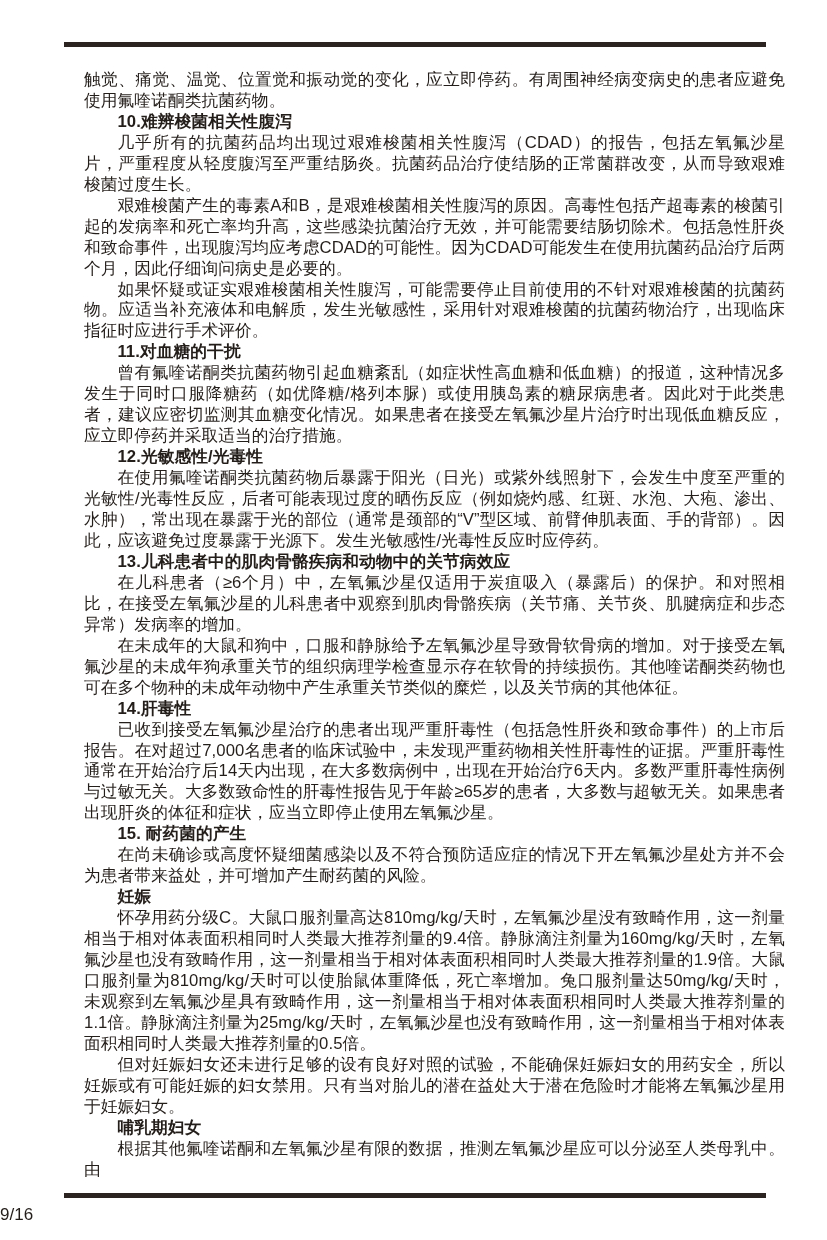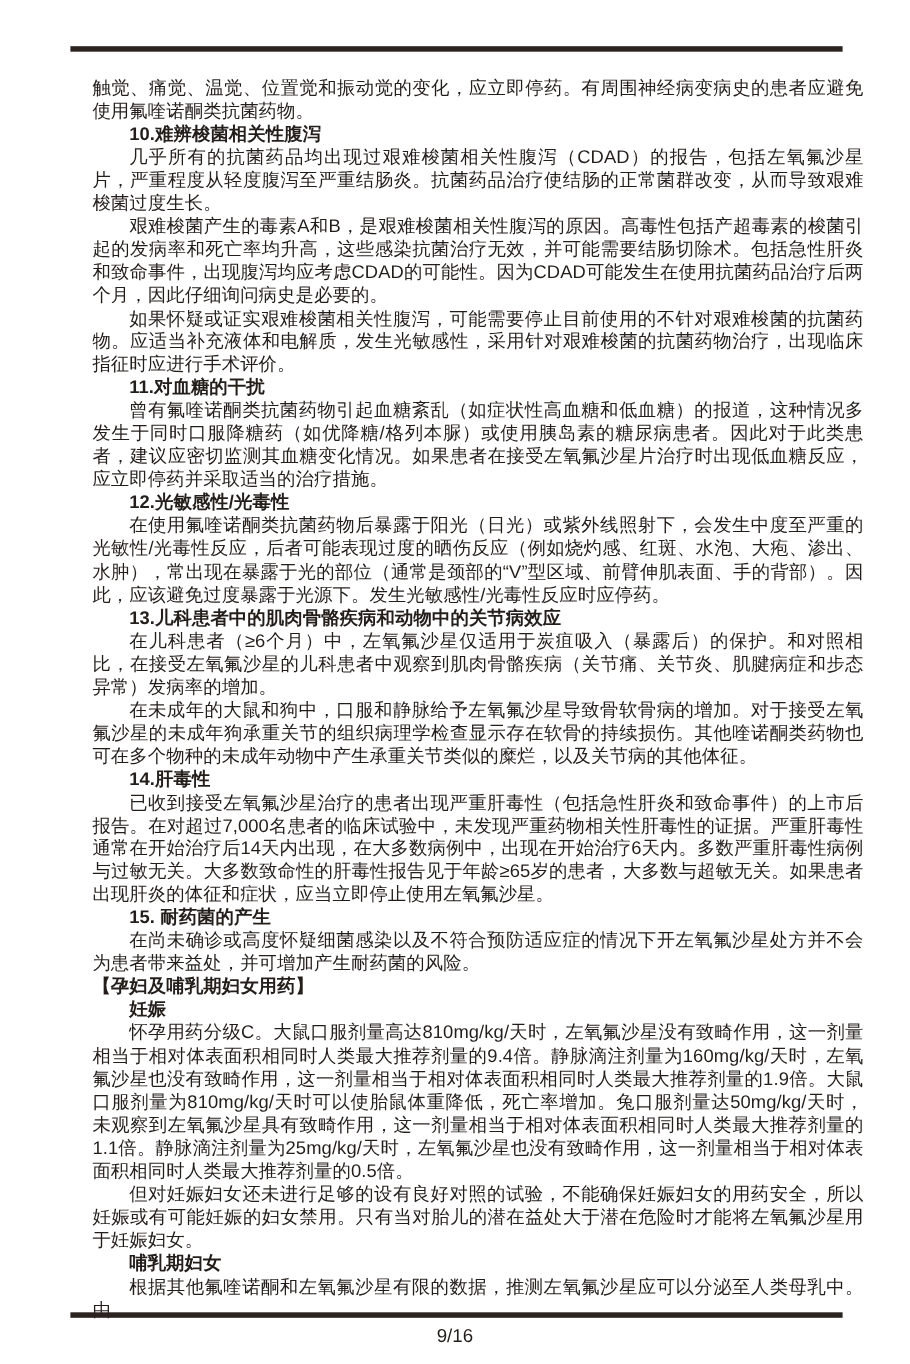--- a/index.html
+++ b/index.html
@@ -39,21 +39,20 @@
   }
   .doc-body p{margin:0;padding:0;}
   .indent{text-indent:2em;}
   .flush{text-indent:0;}
   .bold{font-weight:bold;}
   .page-footer{
     position:absolute;
     top:1205px;
     left:0;
     width:827px;
-    text-align:center;
     font-size:17px;
     line-height:20px;
     color:var(--ink);
   }
 </style>
 </head>
 <body>
 
 <div class="page-rule rule-top"></div>
 
@@ -67,21 +66,20 @@
     <p class="indent">曾有氟喹诺酮类抗菌药物引起血糖紊乱（如症状性高血糖和低血糖）的报道，这种情况多发生于同时口服降糖药（如优降糖/格列本脲）或使用胰岛素的糖尿病患者。因此对于此类患者，建议应密切监测其血糖变化情况。如果患者在接受左氧氟沙星片治疗时出现低血糖反应，应立即停药并采取适当的治疗措施。</p>
     <p class="indent bold">12.光敏感性/光毒性</p>
     <p class="indent">在使用氟喹诺酮类抗菌药物后暴露于阳光（日光）或紫外线照射下，会发生中度至严重的光敏性/光毒性反应，后者可能表现过度的晒伤反应（例如烧灼感、红斑、水泡、大疱、渗出、水肿），常出现在暴露于光的部位（通常是颈部的“V”型区域、前臂伸肌表面、手的背部）。因此，应该避免过度暴露于光源下。发生光敏感性/光毒性反应时应停药。</p>
     <p class="indent bold">13.儿科患者中的肌肉骨骼疾病和动物中的关节病效应</p>
     <p class="indent">在儿科患者（≥6个月）中，左氧氟沙星仅适用于炭疽吸入（暴露后）的保护。和对照相比，在接受左氧氟沙星的儿科患者中观察到肌肉骨骼疾病（关节痛、关节炎、肌腱病症和步态异常）发病率的增加。</p>
     <p class="indent">在未成年的大鼠和狗中，口服和静脉给予左氧氟沙星导致骨软骨病的增加。对于接受左氧氟沙星的未成年狗承重关节的组织病理学检查显示存在软骨的持续损伤。其他喹诺酮类药物也可在多个物种的未成年动物中产生承重关节类似的糜烂，以及关节病的其他体征。</p>
     <p class="indent bold">14.肝毒性</p>
     <p class="indent">已收到接受左氧氟沙星治疗的患者出现严重肝毒性（包括急性肝炎和致命事件）的上市后报告。在对超过7,000名患者的临床试验中，未发现严重药物相关性肝毒性的证据。严重肝毒性通常在开始治疗后14天内出现，在大多数病例中，出现在开始治疗6天内。多数严重肝毒性病例与过敏无关。大多数致命性的肝毒性报告见于年龄≥65岁的患者，大多数与超敏无关。如果患者出现肝炎的体征和症状，应当立即停止使用左氧氟沙星。</p>
     <p class="indent bold">15. 耐药菌的产生</p>
     <p class="indent">在尚未确诊或高度怀疑细菌感染以及不符合预防适应症的情况下开左氧氟沙星处方并不会为患者带来益处，并可增加产生耐药菌的风险。</p>
-    <p class="flush bold">【孕妇及哺乳期妇女用药】</p>
     <p class="indent bold">妊娠</p>
     <p class="indent">怀孕用药分级C。大鼠口服剂量高达810mg/kg/天时，左氧氟沙星没有致畸作用，这一剂量相当于相对体表面积相同时人类最大推荐剂量的9.4倍。静脉滴注剂量为160mg/kg/天时，左氧氟沙星也没有致畸作用，这一剂量相当于相对体表面积相同时人类最大推荐剂量的1.9倍。大鼠口服剂量为810mg/kg/天时可以使胎鼠体重降低，死亡率增加。兔口服剂量达50mg/kg/天时，未观察到左氧氟沙星具有致畸作用，这一剂量相当于相对体表面积相同时人类最大推荐剂量的1.1倍。静脉滴注剂量为25mg/kg/天时，左氧氟沙星也没有致畸作用，这一剂量相当于相对体表面积相同时人类最大推荐剂量的0.5倍。</p>
     <p class="indent">但对妊娠妇女还未进行足够的设有良好对照的试验，不能确保妊娠妇女的用药安全，所以妊娠或有可能妊娠的妇女禁用。只有当对胎儿的潜在益处大于潜在危险时才能将左氧氟沙星用于妊娠妇女。</p>
     <p class="indent bold">哺乳期妇女</p>
     <p class="indent">根据其他氟喹诺酮和左氧氟沙星有限的数据，推测左氧氟沙星应可以分泌至人类母乳中。由</p>
   </div>
 
 <div class="page-footer">9/16</div>
 
 <div class="page-rule rule-bottom"></div>

